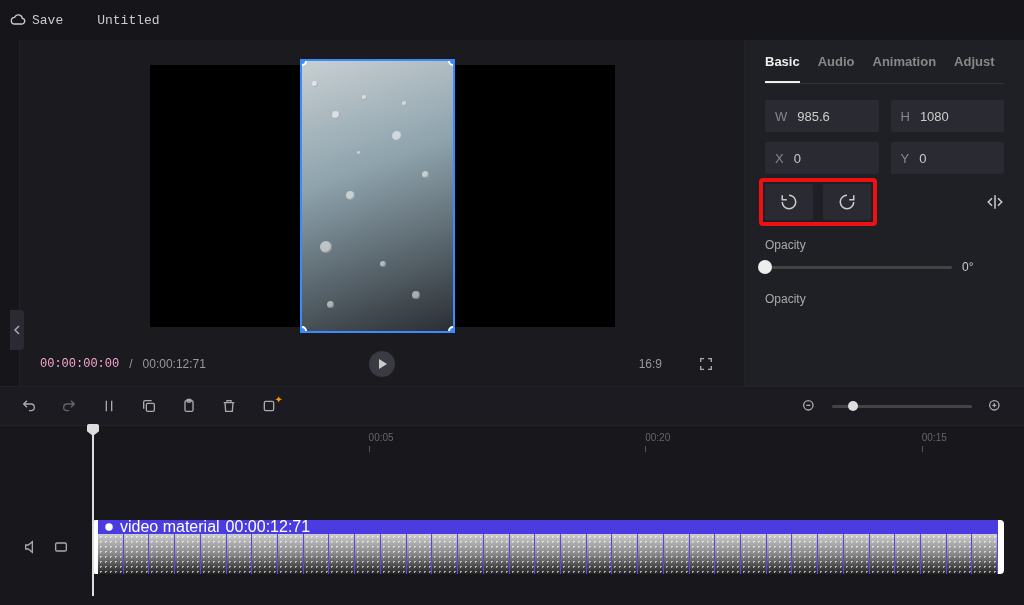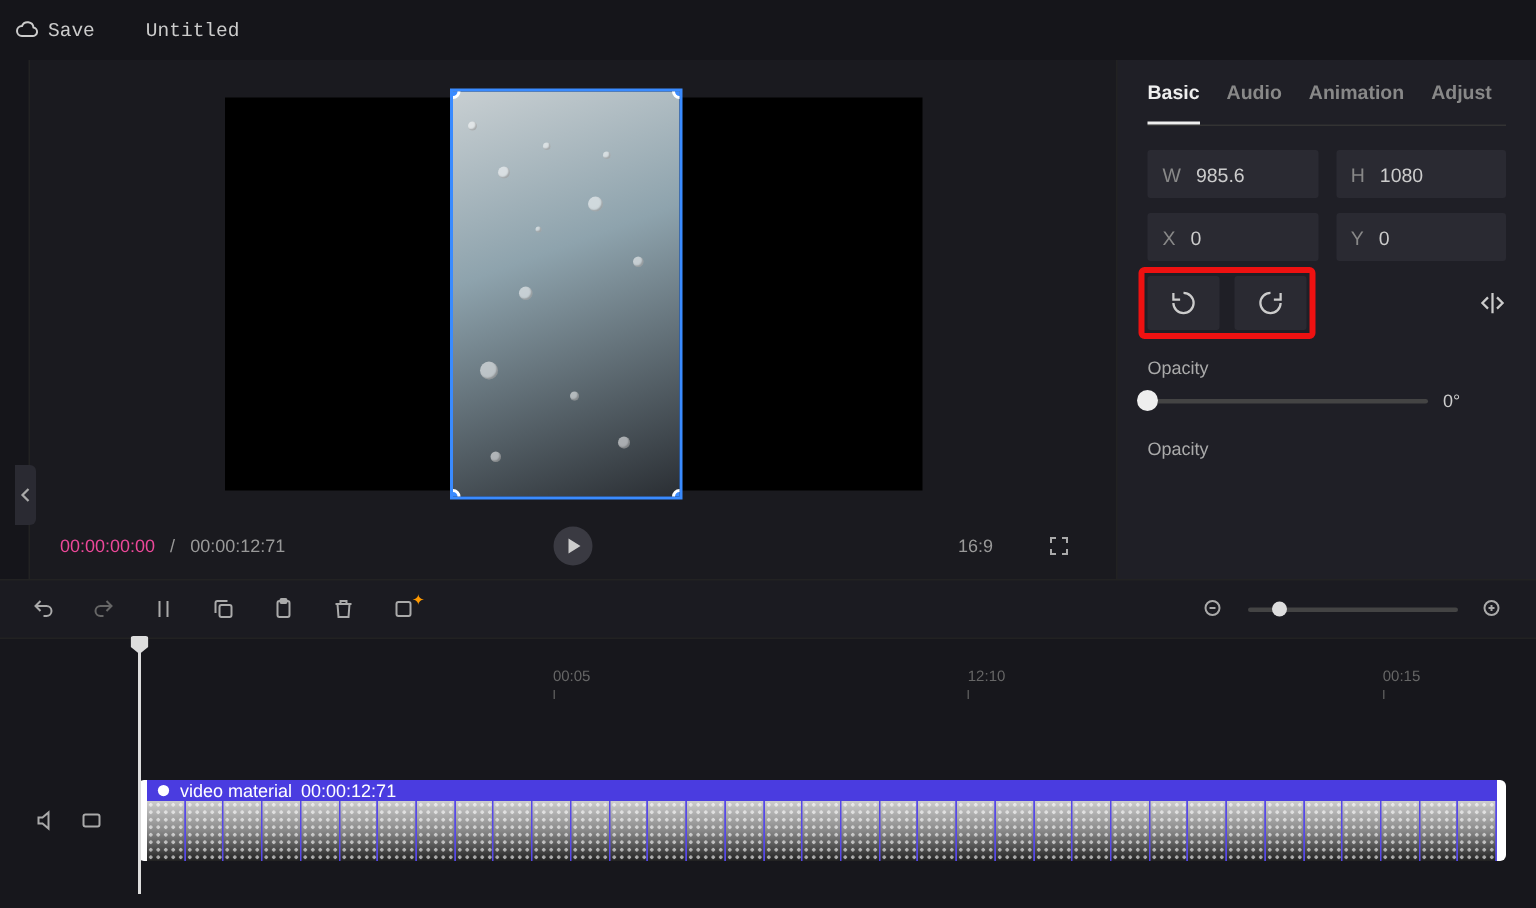--- a/index.html
+++ b/index.html
@@ -154,21 +154,21 @@
   .tb-left { display:flex; gap:22px; align-items:center;}
   .tb-right { display:flex; gap:14px; align-items:center;}
   .tb-icon { cursor:pointer; display:flex; align-items:center; justify-content:center; width:18px;height:18px;}
   .zoom-track { width:140px; height:3px; background:#444; position:relative; border-radius:2px;}
   .zoom-thumb { position:absolute; top:50%; left:15%; transform:translate(-50%,-50%); width:10px;height:10px;border-radius:50%;background:#ddd;}
   .timeline {
     flex:1; background:#17171c; position:relative; height:179px;
     padding-top:6px;
   }
   .ruler { height:20px; position:relative; margin-left:92px; margin-right:10px;}
-  .tick { position:absolute; top:14px; color:#666; font-size:10px;}
+  .tick { position:absolute; top:0; color:#666; font-size:10px;}
   .tick::before { content:""; position:absolute; left:0; top:14px; width:1px; height:6px; background:#555;}
   .playhead {
     position:absolute; left:92px; top:0; width:2px; height:170px;
     background:#ddd; z-index:5;
   }
   .playhead::before {
     content:""; position:absolute; top:-2px; left:-5px;
     width:12px;height:12px;background:#ddd; border-radius:2px;
     clip-path: polygon(0 0,100% 0,100% 60%,50% 100%,0 60%);
   }
@@ -177,21 +177,21 @@
   .clip {
     position:relative;
     height:54px; flex:1; margin-right:20px;
     background:#5648e8; border-radius:4px;
     border-left:6px solid #fff; border-right:6px solid #fff;
     overflow:hidden;
   }
   .clip-header {
     height:14px; background:#4a3ce0;
     display:flex; align-items:center; gap:6px;
-    padding:0 6px; color:#fff; font-size:12px;
+    padding:0 6px; color:#fff; font-size:16px;
   }
   .clip-thumbs { display:flex; height:40px;}
   .thumb {
     flex:1; border-right:1px solid #5648e8;
     background: linear-gradient(180deg,#ccc 0%, #888 50%, #222 100%);
     position:relative; overflow:hidden;
   }
   .thumb::after{
     content:"";position:absolute;inset:0;
     background-image: radial-gradient(rgba(255,255,255,0.6) 1px, transparent 1px);
@@ -243,21 +243,21 @@
 
           <div class="handle" style="left:0;top:0"></div>
           <div class="handle" style="left:100%;top:0"></div>
           <div class="handle" style="left:0;top:100%"></div>
           <div class="handle" style="left:100%;top:100%"></div>
 
         </div>
       </div>
     </div>
     <div class="preview-controls">
-      <span style="color:#ec4899;">00:00:00:00</span>
+      <span style="color:#f9a8d4;font-family:Liberation Mono, monospace;">00:00:00:00</span>
       <span style="margin:0 10px;">/</span>
       <span>00:00:12:71</span>
       <div class="play-btn">
         <svg width="12" height="12" viewBox="0 0 12 12">
             <path d="M3 1l8 5-8 5z" fill="#ccc"></path>
           </svg>
       </div>
       <div style="position:absolute;right:10px;display:flex;gap:36px;align-items:center;">
         <span>16:9</span>
         <svg width="16" height="16" viewBox="0 0 24 24" fill="none" stroke="#aaa" stroke-width="2" style="cursor:pointer">
@@ -383,21 +383,21 @@
           <path d="M8 11h6M11 8v6"></path>
         </svg>
       </div>
   </div>
 </div>
 
 <div class="timeline">
   <div class="playhead"></div>
   <div class="ruler">
     <div class="tick" style="left:30%">00:05</div>
-    <div class="tick" style="left:60%">12:10</div>
+    <div class="tick" style="left:60%">00:20</div>
     <div class="tick" style="left:90%">00:15</div>
   </div>
   <div class="track-row">
     <div class="track-ctrls">
       <svg width="16" height="16" viewBox="0 0 24 24" fill="none" stroke="#aaa" stroke-width="2" style="cursor:pointer">
           <path d="M4 9v6h4l6 5V4L8 9H4z"></path>
         </svg>
       <svg width="16" height="16" viewBox="0 0 24 24" fill="none" stroke="#aaa" stroke-width="2" style="cursor:pointer">
           <rect x="4" y="6" width="16" height="12" rx="2"></rect>
         </svg>

